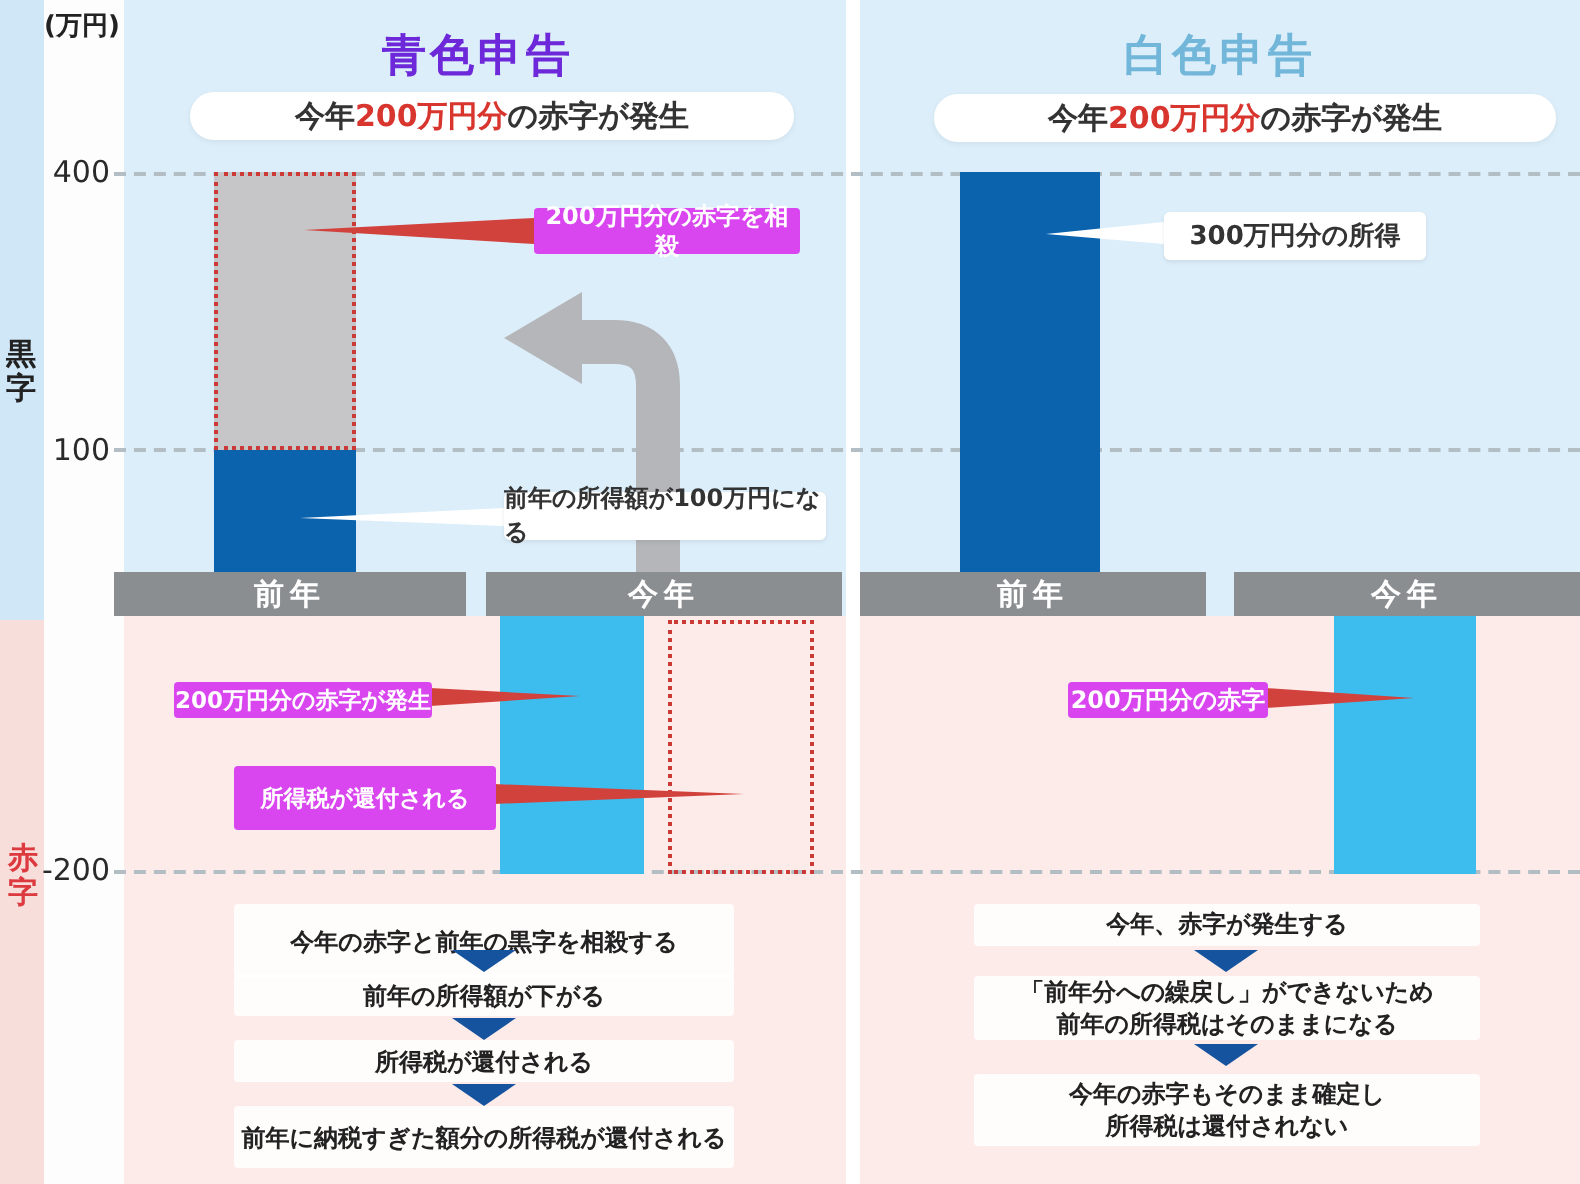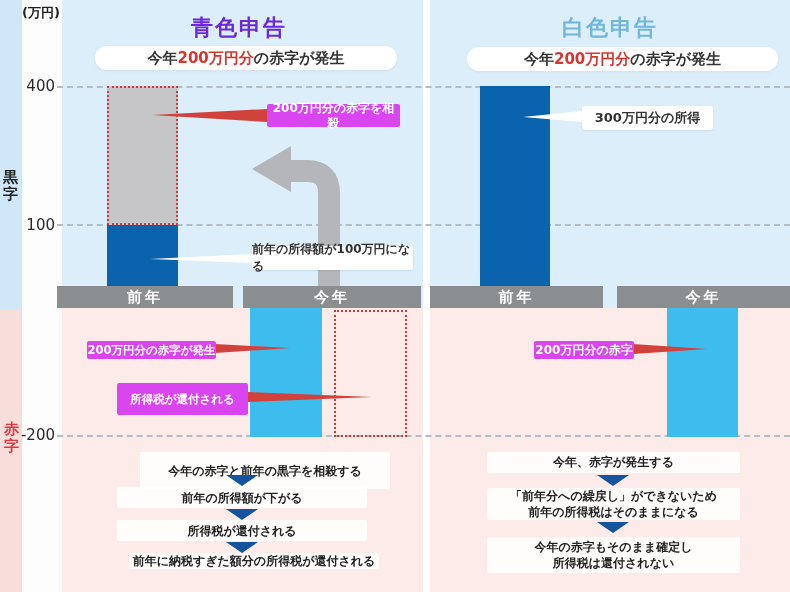--- a/index.html
+++ b/index.html
@@ -95,27 +95,27 @@
 
   <div class="abs red-pill" style="left:267px;top:104px;width:133px;height:23px;font-size:12px;">200万円分の赤字を相殺</div>
   <div class="abs white-callout" style="left:252px;top:246px;width:161px;height:24px;font-size:12px;">前年の所得額が100万円になる</div>
   <div class="abs white-callout" style="left:582px;top:106px;width:131px;height:24px;font-size:13px;">300万円分の所得</div>
   <div class="abs red-pill" style="left:87px;top:341px;width:129px;height:18px;font-size:11.5px;">200万円分の赤字が発生</div>
   <div class="abs red-pill" style="left:117px;top:383px;width:131px;height:32px;font-size:11.5px;">
     <div>所得税が還付される</div>
   </div>
   <div class="abs red-pill" style="left:534px;top:341px;width:100px;height:18px;font-size:12px;">200万円分の赤字</div>
 
-  <div class="abs step" style="left:117px;top:452px;width:250px;height:37px;margin-left:23px;">今年の赤字と前年の黒字を相殺する</div>
+  <div class="abs step" style="left:117px;top:452px;width:250px;height:37px;">今年の赤字と前年の黒字を相殺する</div>
   <div class="abs tri-down" style="left:226px;top:475px;"></div>
   <div class="abs step" style="left:117px;top:487px;width:250px;height:21px;">前年の所得額が下がる</div>
   <div class="abs tri-down" style="left:226px;top:509px;"></div>
   <div class="abs step" style="left:117px;top:520px;width:250px;height:21px;">所得税が還付される</div>
   <div class="abs tri-down" style="left:226px;top:542px;"></div>
-  <div class="abs step" style="left:117px;top:553px;width:250px;height:16px;margin-left:12px;">前年に納税すぎた額分の所得税が還付される</div>
+  <div class="abs step" style="left:117px;top:553px;width:250px;height:31px;">前年に納税すぎた額分の所得税が還付される</div>
 
   <div class="abs step" style="left:487px;top:452px;width:253px;height:21px;font-family:Liberation Mono, monospace;">今年、赤字が発生する</div>
   <div class="abs tri-down" style="left:597px;top:475px;"></div>
   <div class="abs step" style="left:487px;top:488px;width:253px;height:32px;">
     <div>「前年分への繰戻し」ができないため</div>
     <div>前年の所得税はそのままになる</div>
   </div>
   <div class="abs tri-down" style="left:597px;top:522px;"></div>
   <div class="abs step" style="left:487px;top:537px;width:253px;height:36px;">
     <div>今年の赤字もそのまま確定し</div>

